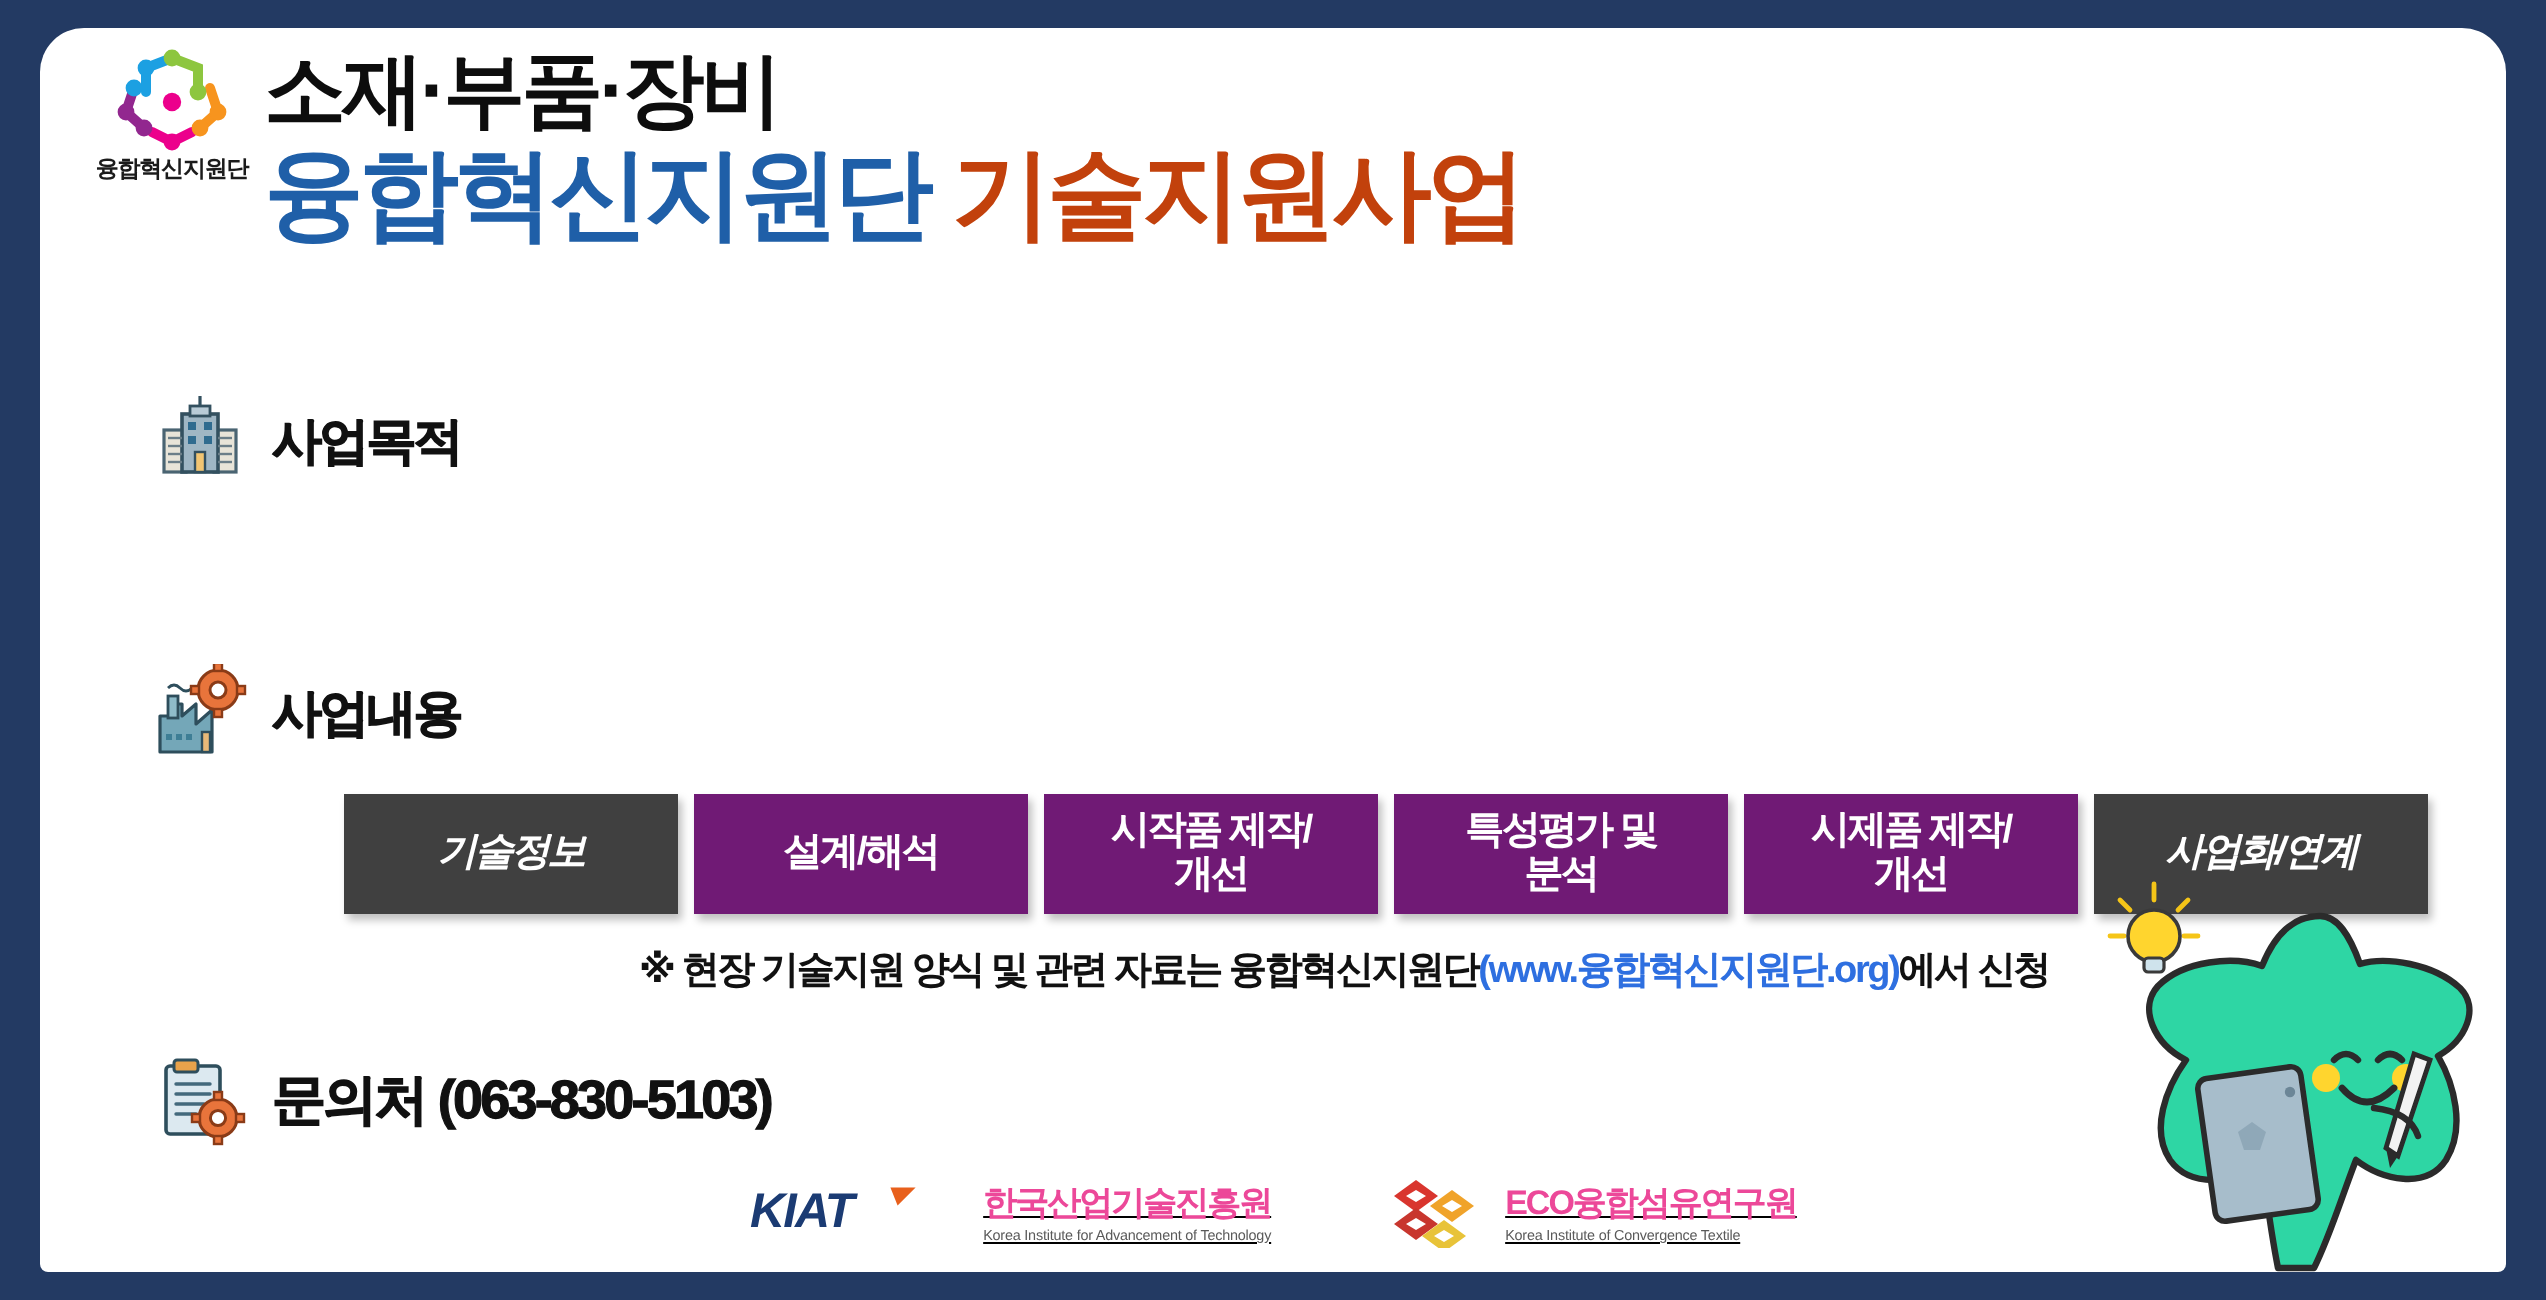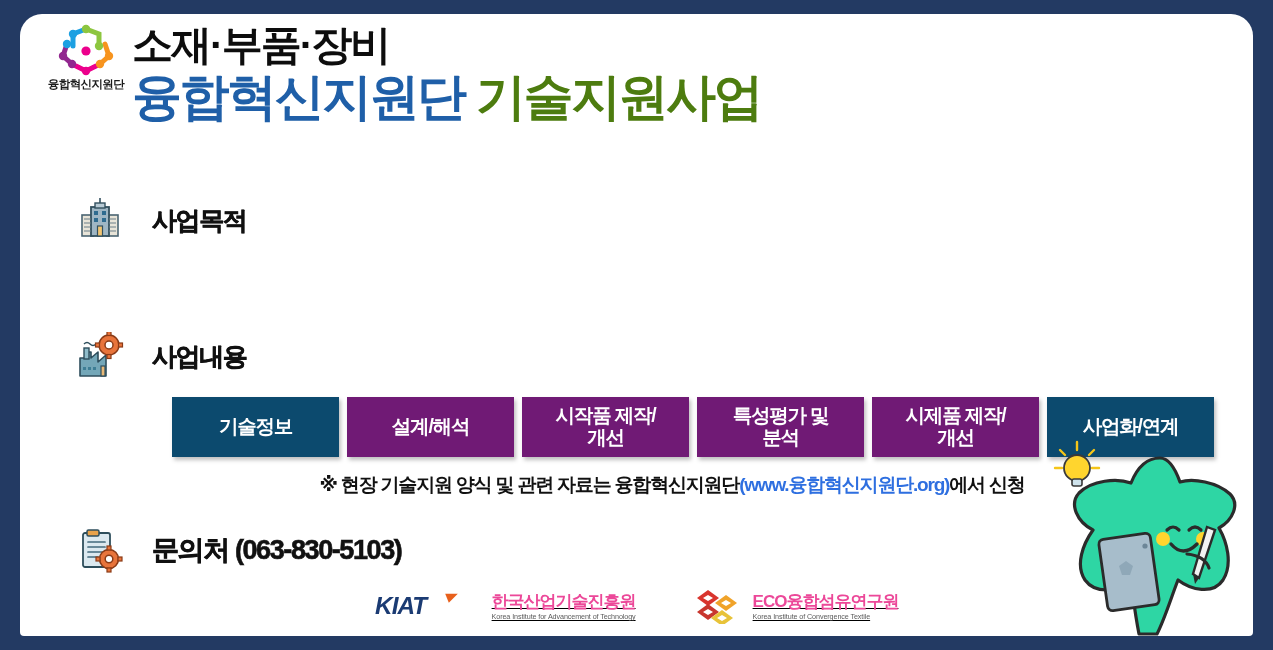--- a/index.html
+++ b/index.html
@@ -73,28 +73,28 @@
   }
   .title-line2 {
     font-size: 50px;
     font-weight: bold;
     letter-spacing: -2.5px;
     line-height: 1.12;
     white-space: nowrap;
     margin-top: 2px;
   }
   .t-navy { color: #1F5FA8; }
-  .t-orange { color: #4d7c0f; }
+  .t-orange { color: #c2410c; }
 
   
   .section-head {
     position: absolute;
     display: flex;
     align-items: center;
-    gap: 28px;
+    gap: 12px;
   }
   .section-title {
     font-size: 25px;
     font-weight: bold;
     color: #111111;
     letter-spacing: -1.4px;
     -webkit-text-stroke: 0.6px #111111;
   }
   .icon-box {
     width: 48px;
@@ -144,21 +144,21 @@
     justify-content: center;
     text-align: center;
     color: #ffffff;
     font-size: 19.5px;
     font-weight: bold;
     letter-spacing: -1.2px;
     line-height: 1.12;
     box-shadow: 2px 3px 4px rgba(0,0,0,0.25);
   }
   .cat-box.navy  { background: #701a75; }
-  .cat-box.light { background: #0c4a6e; }
+  .cat-box.light { background: #404040; font-style: italic; }
 
   .note {
     position: absolute;
     left: 152px;
     top: 458px;
     width: 1000px;
     text-align: center;
     font-size: 19px;
     font-weight: bold;
     letter-spacing: -1.2px;

